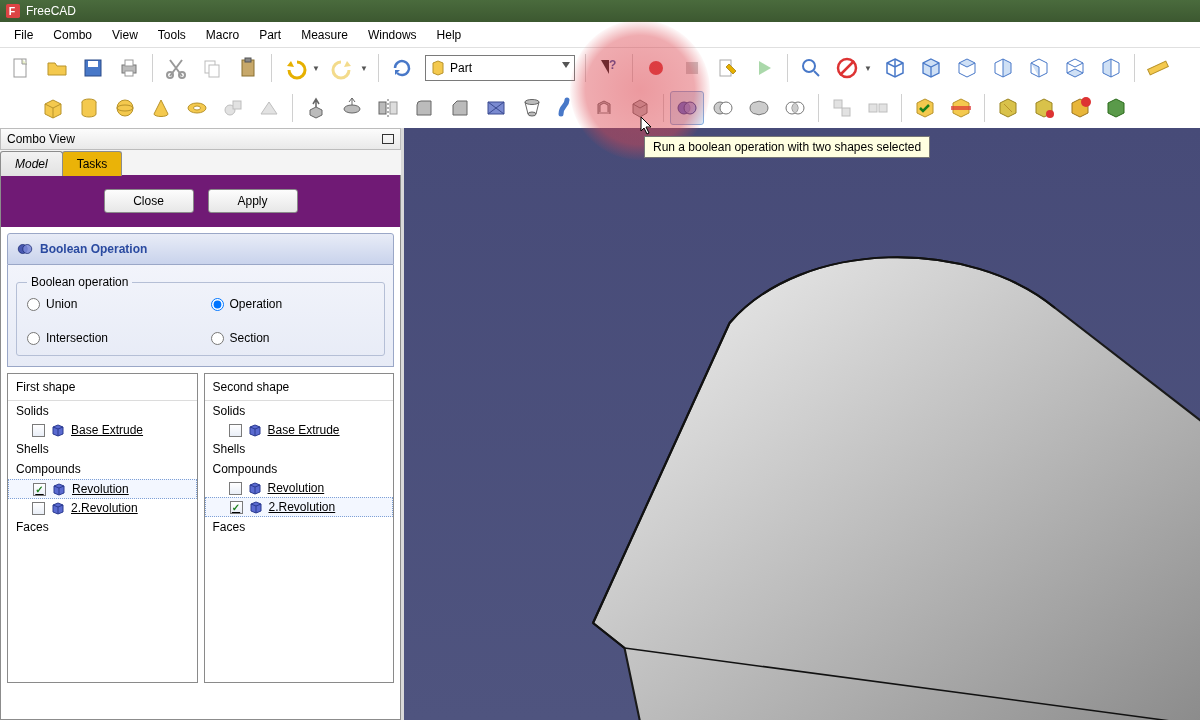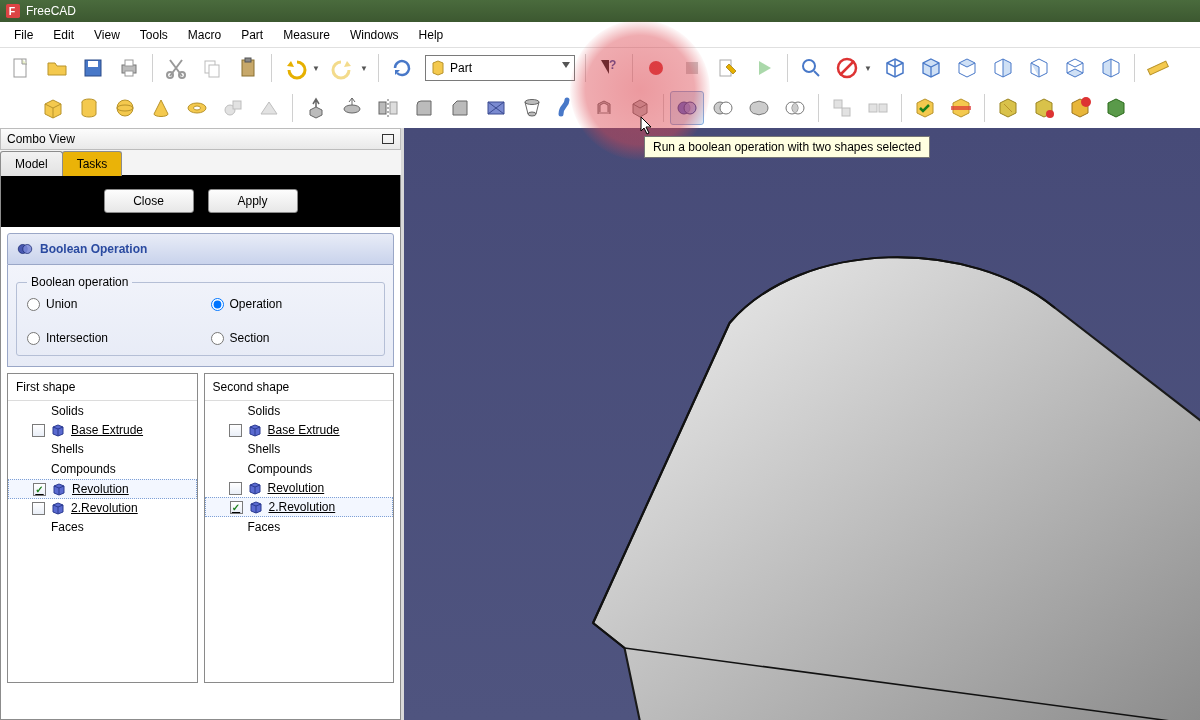--- a/index.html
+++ b/index.html
@@ -34,40 +34,40 @@
 
 .cursor { position:absolute; z-index:21; width:14px; height:20px; }
 
 
 .main { display:flex; height: calc(720px - 22px - 26px - 40px - 40px); }
 .combo { width: 404px; border-right: 3px solid #d9d9d9; display:flex; flex-direction:column; background:#f4f4f4; }
 .combo-title { height:22px; background:linear-gradient(#fcfcfc,#e9e9e9); border:1px solid #bcbcbc; display:flex; align-items:center; padding:0 6px; font-size:12px; justify-content:space-between; }
 .combo-title .dock { width:12px; height:10px; border:1px solid #333; }
 .tabs { display:flex; background:#f4f4f4; }
 .tab { padding:5px 14px; border:1px solid #8c8c8c; background:linear-gradient(#fdfdfd,#e8e8e8); border-bottom:none; border-top-left-radius:3px; border-top-right-radius:3px; margin-right:-1px; position:relative; top:1px; }
-.tab:first-child { background:linear-gradient(#f2f2f2,#e2e2e2); }
+.tab:first-child { background:linear-gradient(#f2f2f2,#e2e2e2);font-style:italic; }
 .tab.active { background:#eab308; z-index:2; }
 .panel-body { flex:1; background:#fff; border:1px solid #8c8c8c; border-top:none; display:flex; flex-direction:column; padding:0; overflow:hidden; }
 
-.btnrow { display:flex; justify-content:center; gap:14px; padding:14px 0; background:#000000; }
+.btnrow { display:flex; justify-content:center; gap:14px; padding:14px 0; background:#701a75; }
 .winbtn { width:90px; height:24px; border:1px solid #8a8a8a; background:linear-gradient(#fdfdfd,#e7e7e7); border-radius:3px; font-size:12px; }
 
 .task-head { background:linear-gradient(#e8ecf7,#c9d3ec); border:1px solid #9aa7c7; margin:6px 6px 0 6px; padding:6px 8px; display:flex; align-items:center; gap:6px; color:#2a4aa0; font-weight:bold; border-radius:3px 3px 0 0; }
 .task-body { background:linear-gradient(#f2f4fb,#e7ebf6); border:1px solid #9aa7c7; border-top:none; margin:0 6px; padding:10px 8px 10px 8px; }
 
 fieldset { border:1px solid #b5bfd6; border-radius:3px; padding:8px 10px 10px 10px; }
 legend { padding:0 4px; font-size:12px; }
 .radios { display:grid; grid-template-columns: 1fr 1fr; row-gap:10px;gap:20px; }
 .radios label { display:flex; align-items:center; gap:6px; }
 input[type=radio]{ width:13px; height:13px; }
 
 .shape-cols { display:flex; gap:6px; margin:6px 6px 0 6px; }
 .shape-col { flex:1; border:1px solid #8a8a8a; background:#fff; min-height:310px; padding:0; }
 .shape-col .hdr { padding:6px 8px; border-bottom:1px solid #dcdcdc; }
-.shape-col .grp { padding:3px 8px;margin-left:35px; }
+.shape-col .grp { padding:3px 8px; }
 .shape-item { display:flex; align-items:center; gap:6px; padding:2px 0 2px 24px;text-decoration:underline; }
 .shape-item.sel { background:#f3f7ff; border:1px dotted #7ea0d6; }
 .chk { width:13px; height:13px; border:1px solid #7a7a7a; background:linear-gradient(#fff,#e9eef7); display:inline-flex; align-items:center; justify-content:center; font-size:10px; color:#2a5; }
 .chk.on::after { content:"✓"; color:#1a7f1a; font-weight:bold; }
 .cube-ic { width:14px; height:14px; }
 
 
 .viewport { flex:1; background:#4a4e7a; position:relative; overflow:hidden; }
 .viewport svg { width:100%; height:100%; }
 
@@ -80,21 +80,21 @@
 <div class="titlebar">
   <svg class="app-icon" viewBox="0 0 16 16">
       <rect width="16" height="16" fill="#d44" rx="2"></rect>
       <text x="3" y="12" fill="#fff" font-size="10" font-weight="bold">F</text>
     </svg>
   <span>FreeCAD</span>
 </div>
 
 <div class="menubar">
   <span>File</span>
-  <span>Edit</span>
+  <span>Combo</span>
   <span>View</span>
   <span>Tools</span>
   <span>Macro</span>
   <span>Part</span>
   <span>Measure</span>
   <span>Windows</span>
   <span>Help</span>
 </div>
 
 <div class="toolbar-row" style="height:40px; position:relative;">

